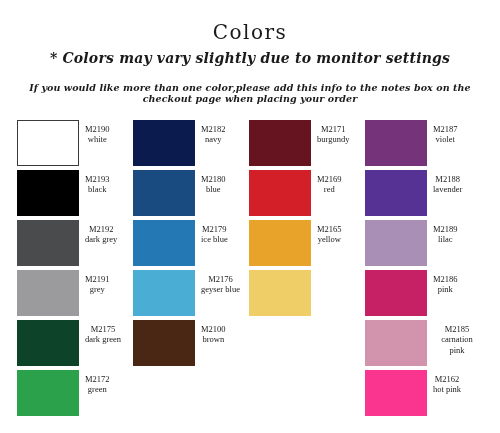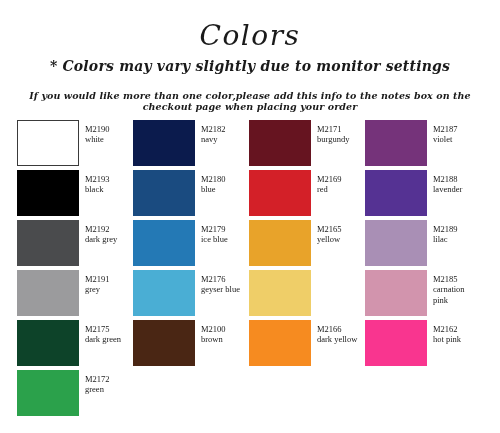--- a/index.html
+++ b/index.html
@@ -22,22 +22,21 @@
     box-sizing: border-box;
   }
 
   
   .header {
     text-align: center;
     padding-top: 22px;
   }
   .title {
     font-family: "DejaVu Serif", "Liberation Serif", serif;
-    font-size: 28px;
-    font-style: italic;
+    font-size: 20px;
     font-weight: 400;
     letter-spacing: 1.5px;
     color: #1a1a1a;
     line-height: 1;
     margin: 0 0 8px 0;
   }
   .subtitle {
     font-family: "DejaVu Serif", "Liberation Serif", serif;
     font-size: 14px;
     font-style: italic;
@@ -71,20 +70,21 @@
   .column {
     width: 116px;
     display: flex;
     flex-direction: column;
     gap: 2px;
   }
   .swatch-row {
     display: flex;
     align-items: flex-start;
     height: 48px;
+    text-align: center;
   }
   .swatch {
     width: 62px;
     height: 46px;
     flex: 0 0 62px;
     box-sizing: border-box;
   }
   .swatch.outlined {
     border: 1px solid #3a3a3a;
   }
@@ -173,39 +173,39 @@
           <div class="swatch" title="red" style="background-color: rgb(211, 32, 40);"></div>
           <div class="label"><span class="code">M2169</span><span class="cname">red</span></div>
         </div>
         <div class="swatch-row">
           <div class="swatch" title="yellow" style="background-color: rgb(232, 163, 42);"></div>
           <div class="label"><span class="code">M2165</span><span class="cname">yellow</span></div>
         </div>
         <div class="swatch-row">
           <div class="swatch" title="light yellow" style="background-color: rgb(239, 206, 104);"></div>
         </div>
-        <div class="swatch-row">
-          <div class="swatch" title="dark yellow" style="background-color: rgb(246, 139, 32);"></div>
-          <div class="label"><span class="code">M2166</span><span class="cname">dark yellow</span></div>
-        </div>
       </div>
       <div class="column">
         <div class="swatch-row">
           <div class="swatch" title="violet" style="background-color: rgb(117, 51, 122);"></div>
           <div class="label"><span class="code">M2187</span><span class="cname">violet</span></div>
         </div>
         <div class="swatch-row">
           <div class="swatch" title="lavender" style="background-color: rgb(85, 50, 147);"></div>
           <div class="label"><span class="code">M2188</span><span class="cname">lavender</span></div>
         </div>
         <div class="swatch-row">
           <div class="swatch" title="lilac" style="background-color: rgb(169, 143, 181);"></div>
           <div class="label"><span class="code">M2189</span><span class="cname">lilac</span></div>
         </div>
         <div class="swatch-row">
+          <div class="swatch" title="pink" style="background-color: rgb(198, 33, 100);"></div>
+          <div class="label"><span class="code">M2186</span><span class="cname">pink</span></div>
+        </div>
+        <div class="swatch-row">
           <div class="swatch" title="carnation pink" style="background-color: rgb(210, 148, 173);"></div>
           <div class="label"><span class="code">M2185</span><span class="cname">carnation pink</span></div>
         </div>
         <div class="swatch-row">
           <div class="swatch" title="hot pink" style="background-color: rgb(249, 53, 143);"></div>
           <div class="label"><span class="code">M2162</span><span class="cname">hot pink</span></div>
         </div>
       </div>
     </div>
 

